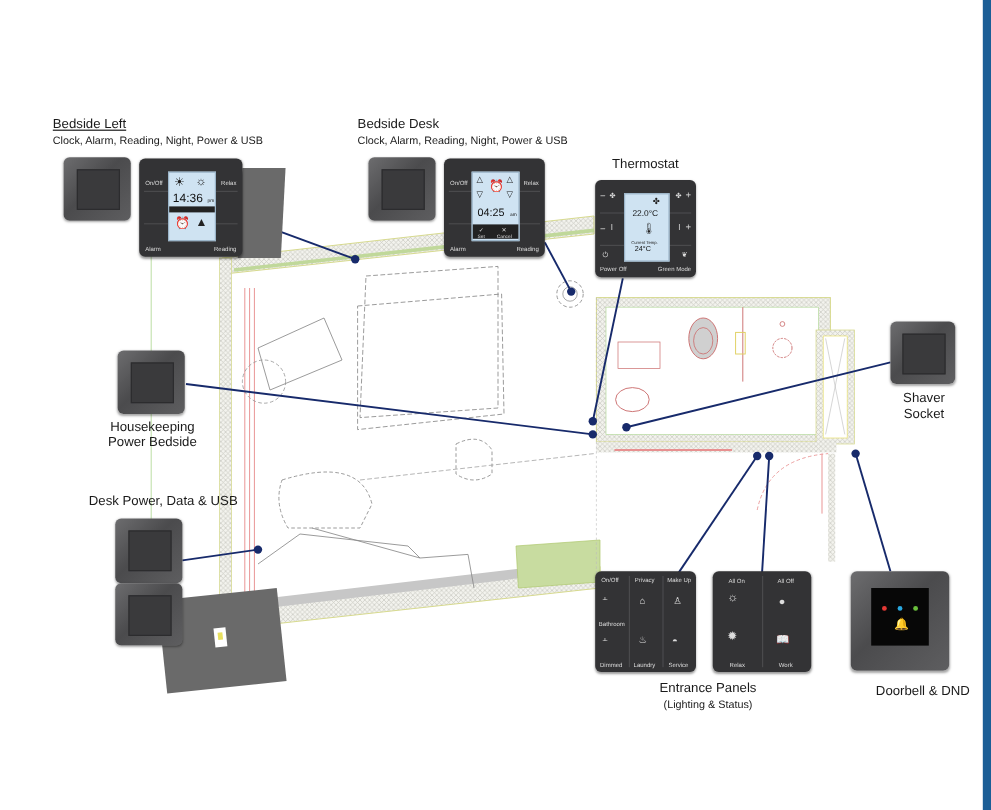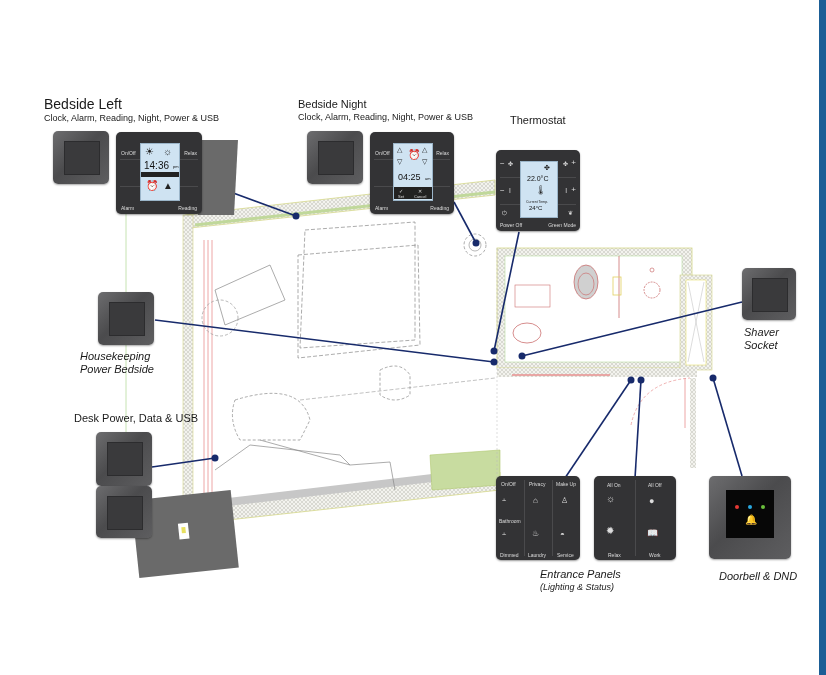--- a/index.html
+++ b/index.html
@@ -1,21 +1,21 @@
 <!DOCTYPE html>
 <html><head>
 <meta charset="utf-8">
 <style>
   html,body{margin:0;padding:0;background:#fff;}
   body{width:826px;height:675px;position:relative;overflow:hidden;font-family:"Liberation Sans",sans-serif;color:#222;}
   .abs{position:absolute;}
   .right-bar{position:absolute;left:819px;top:0;width:7px;height:675px;background:#1b5e96;}
   .label{position:absolute;font-size:11px;line-height:13px;color:#1a1a1a;white-space:nowrap;}
   .label .sub{font-size:9px;display:block;}
-  .center{font-style:italic;}
+  .center{text-align:center;}
   .plate{position:absolute;border-radius:5px;background:linear-gradient(135deg,#6d6d6f 0%,#4b4b4d 45%,#5e5e60 100%);box-shadow:0 1px 2px rgba(0,0,0,.35);}
   .socket-face{position:absolute;background:#3a3a3c;border:1px solid #2c2c2e;}
   .panel{position:absolute;background:#333335;border-radius:5px;box-shadow:0 1px 2px rgba(0,0,0,.4);}
   .panel .row-line{position:absolute;left:4px;right:4px;height:1px;background:#4a4a4c;}
   .panel .tiny{position:absolute;color:#ddd;font-size:5px;line-height:6px;white-space:nowrap;}
   .lcd{position:absolute;background:#cfe3f2;border:1px solid #9bb5c9;}
   .lcd .bar{position:absolute;left:0;right:0;background:#222;color:#ddd;font-size:4px;}
   .lcd-text{position:absolute;font-weight:normal;color:#111;white-space:nowrap;}
   svg.lines{position:absolute;left:0;top:0;}
   .tilted{position:absolute;background:#6a6a6a;}
@@ -99,21 +99,21 @@
     <circle cx="215" cy="458" r="3.5"></circle>
     <circle cx="631" cy="380" r="3.5"></circle>
     <circle cx="641" cy="380" r="3.5"></circle>
     <circle cx="713" cy="378" r="3.5"></circle>
   </g>
 </svg>
 
 <div class="right-bar"></div>
 
 <div class="label" style="left:44px;top:98px;">
-  <span style="font-size:14px;">Bedside Left</span>
+  <span style="font-size:11px;text-decoration:underline;">Bedside Left</span>
   <span class="sub">Clock, Alarm, Reading, Night, Power &amp; USB</span>
 </div>
 <div class="plate" style="left:53px;top:131px;width:56px;height:53px;">
   <div class="socket-face" style="left:11px;top:10px;width:34px;height:32px;"></div>
 </div>
 <div class="tilted" style="left:200px;top:140px;width:36px;height:75px;transform:skewX(-3deg);"></div>
 <div class="panel" style="left:116px;top:132px;width:86px;height:82px;">
   <div class="row-line" style="top:27px;"></div>
   <div class="row-line" style="top:54px;"></div>
   <span class="tiny" style="left:5px;top:18px;">On/Off</span>
@@ -125,21 +125,21 @@
     <span class="abs" style="left:22px;top:2px;font-size:10px;">☼</span>
     <span class="lcd-text" style="left:3px;top:16px;font-size:10px;">14:36</span>
     <span class="lcd-text abs" style="left:32px;top:20px;font-size:4px;">pm</span>
     <div class="bar" style="top:28px;height:5px;"></div>
     <span class="abs" style="left:5px;top:36px;font-size:10px;">⏰</span>
     <span class="abs" style="left:22px;top:36px;font-size:10px;">▲</span>
   </div>
 </div>
 
 <div class="label" style="left:298px;top:98px;">
-  <span>Bedside Night</span>
+  <span>Bedside Desk</span>
   <span class="sub">Clock, Alarm, Reading, Night, Power &amp; USB</span>
 </div>
 <div class="plate" style="left:307px;top:131px;width:56px;height:53px;">
   <div class="socket-face" style="left:11px;top:10px;width:34px;height:32px;"></div>
 </div>
 <div class="panel" style="left:370px;top:132px;width:84px;height:82px;">
   <div class="row-line" style="top:27px;"></div>
   <div class="row-line" style="top:54px;"></div>
   <span class="tiny" style="left:5px;top:18px;">On/Off</span>
   <span class="tiny" style="right:5px;top:18px;">Relax</span>
@@ -155,21 +155,21 @@
     <span class="lcd-text abs" style="left:31px;top:32px;font-size:4px;">am</span>
     <div class="bar" style="top:43px;height:12px;">
       <span class="abs" style="left:5px;top:1px;font-size:5px;">✓</span>
       <span class="abs" style="left:24px;top:1px;font-size:5px;">✕</span>
       <span class="abs" style="left:4px;top:7px;">Set</span>
       <span class="abs" style="left:20px;top:7px;">Cancel</span>
     </div>
   </div>
 </div>
 
-<div class="label" style="left:510px;top:114px;font-size:11px;">Thermostat</div>
+<div class="label" style="left:510px;top:131px;font-size:11px;">Thermostat</div>
 <div class="panel" style="left:496px;top:150px;width:84px;height:81px;">
   <div class="row-line" style="top:27px;"></div>
   <div class="row-line" style="top:54px;"></div>
   <span class="tiny" style="left:4px;top:11px;font-size:8px;">−</span>
   <span class="tiny" style="left:12px;top:11px;font-size:6px;">✤</span>
   <span class="tiny" style="right:12px;top:11px;font-size:6px;">✤</span>
   <span class="tiny" style="right:4px;top:10px;font-size:8px;">+</span>
   <span class="tiny" style="left:4px;top:38px;font-size:8px;">−</span>
   <span class="tiny" style="left:13px;top:38px;font-size:7px;">ǀ</span>
   <span class="tiny" style="right:13px;top:38px;font-size:7px;">ǀ</span>

